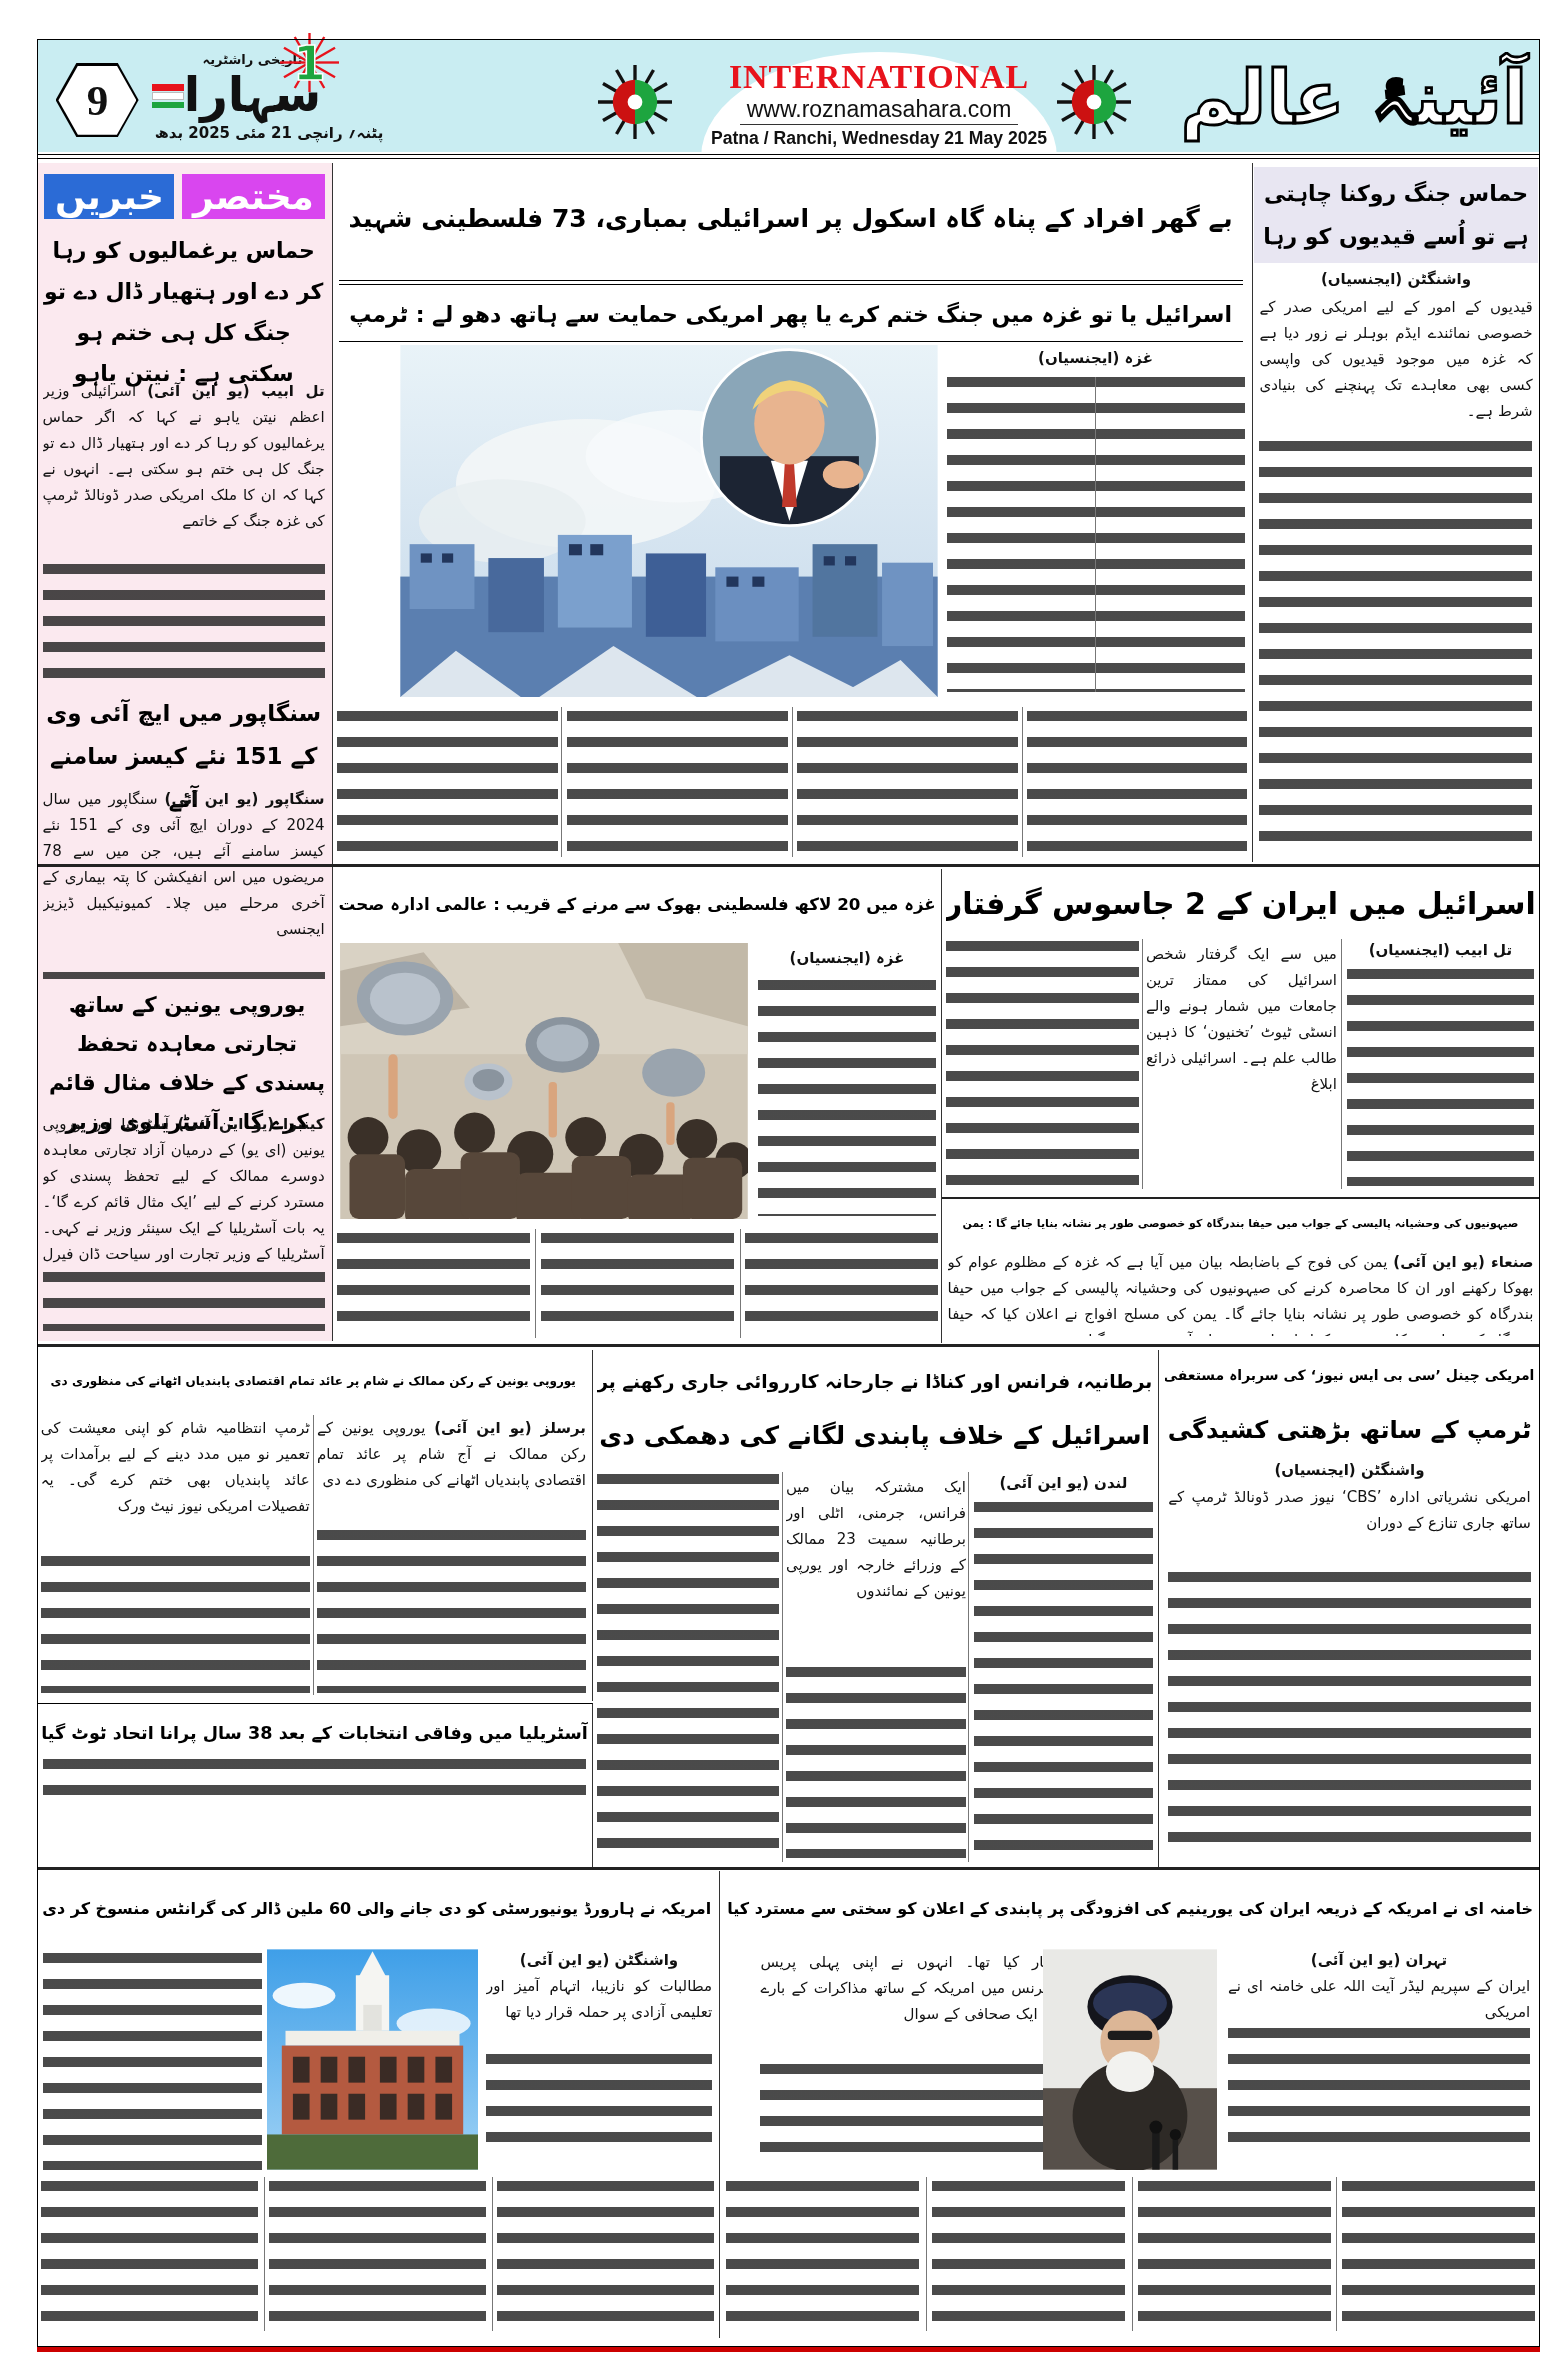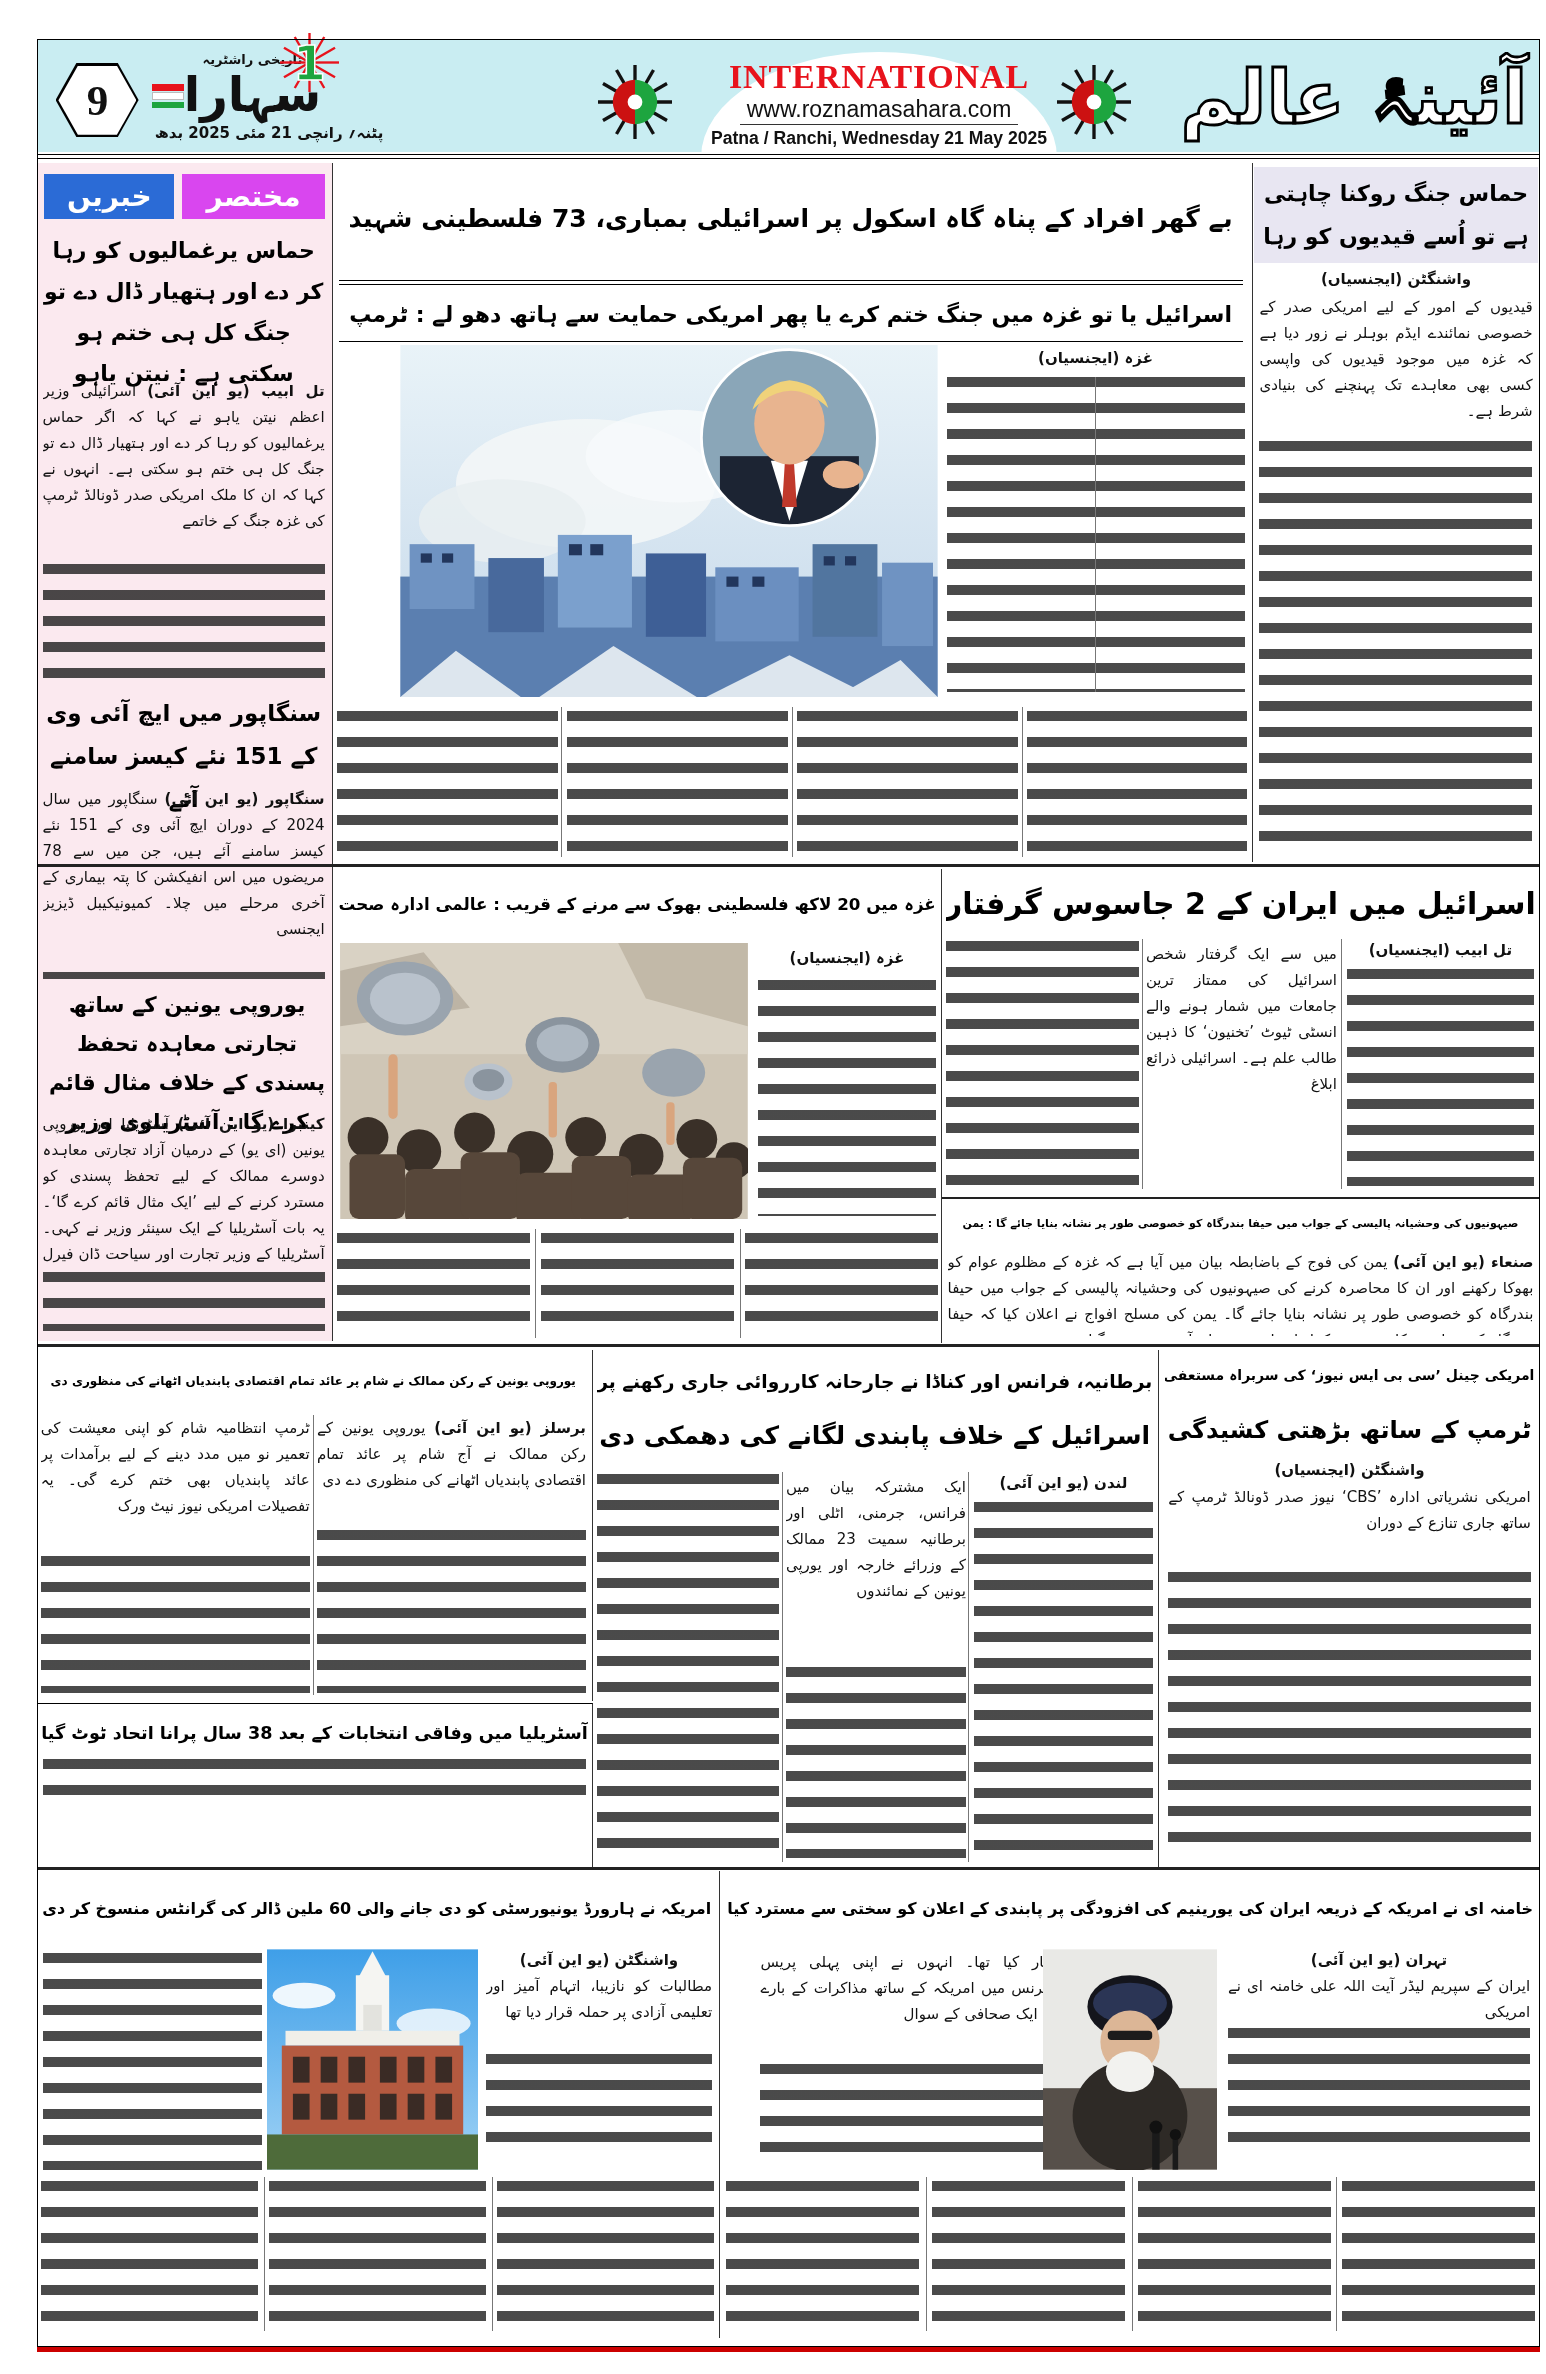--- a/index.html
+++ b/index.html
@@ -12,21 +12,21 @@
   .body{font-size:15px;line-height:26px;text-align:justify;margin:0;}
   .dl{font-weight:bold;}
   .tx{background:repeating-linear-gradient(to bottom,#1d1d1d 0 10.2px,transparent 10.2px 26px);opacity:.8;}
   .vline{position:absolute;width:0.9px;background:#777;}
   .hrule{position:absolute;background:#222;}
   .drule{border-top:1.9px solid #000;border-bottom:1.9px solid #000;height:2.8px;}
   .zone{position:absolute;overflow:hidden;}
   .dome{background:#fff;border-radius:50% 50% 0 0 / 100% 100% 0 0;text-align:center;}
   .lat{font-family:"Liberation Sans",sans-serif;direction:ltr;}
   .masthead{color:#fff;-webkit-text-stroke:2.8px #000;font-weight:bold;text-align:center;}
-  .tagbox{color:#fff;font-weight:bold;text-align:center;font-size:28px;line-height:45px;}
+  .tagbox{color:#fff;font-weight:bold;text-align:center;font-size:36px;line-height:45px;}
   .datec{font-weight:bold;text-align:center;font-size:15px;}
   svg{display:block;}
 </style>
 </head>
 <body>
 
 <div id="page">
 
   <div class="abs" style="left:37px;top:39px;width:1503px;height:113px;background:#c9edf2;">
 

